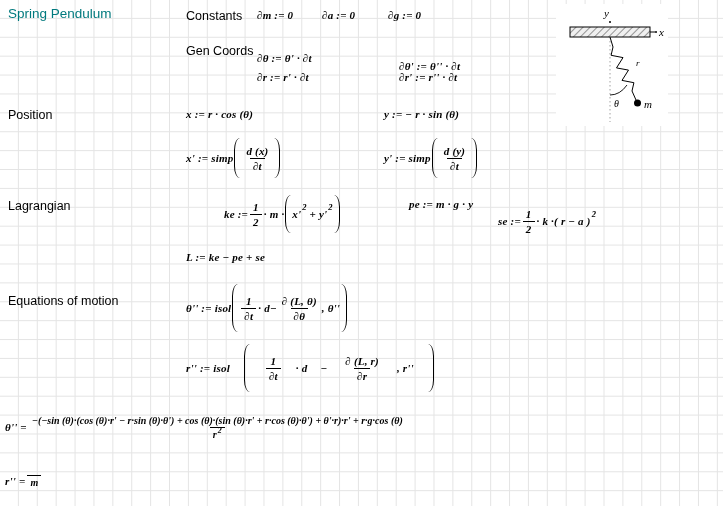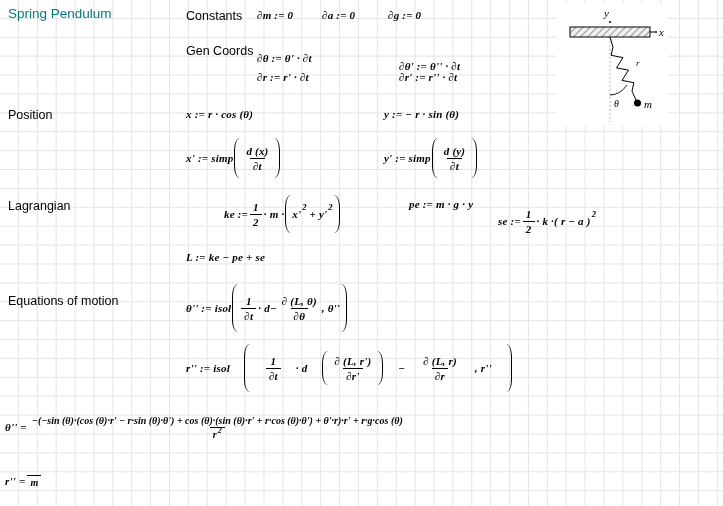--- a/index.html
+++ b/index.html
@@ -136,28 +136,20 @@
   </div>
 
   <div class="mrow" style="left:186px;top:343px;height:50px;gap:13px;">
     <span>r'' := isol</span>
     <span class="pl stretch"></span>
     <span class="frac">
       <span class="num">1</span>
       <span class="den">∂t</span>
     </span>
     <span>· d</span>
-    <span class="inner">
-      <span class="pl"></span>
-      <span class="frac">
-        <span class="num">∂ (L, r')</span>
-        <span class="den">∂r'</span>
-      </span>
-      <span class="pr"></span>
-    </span>
     <span>−</span>
     <span class="frac">
       <span class="num">∂ (L, r)</span>
       <span class="den">∂r</span>
     </span>
     <span>, r''</span>
     <span class="pr stretch"></span>
   </div>
 
   <div class="mrow result" style="left:5px;top:404px;height:46px;">

